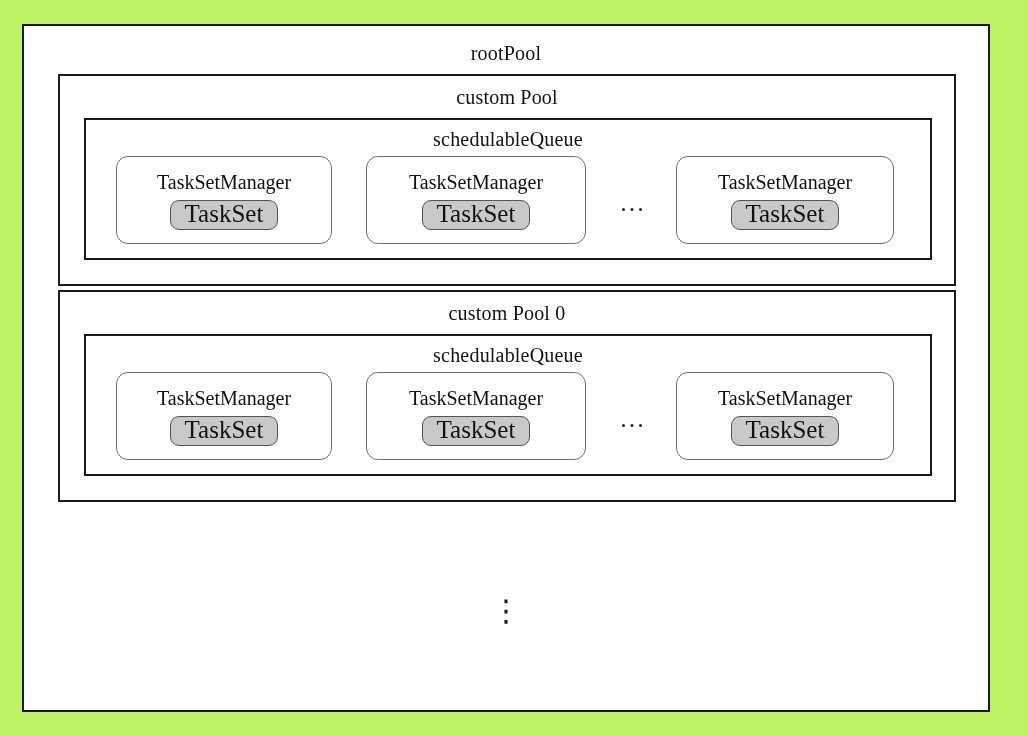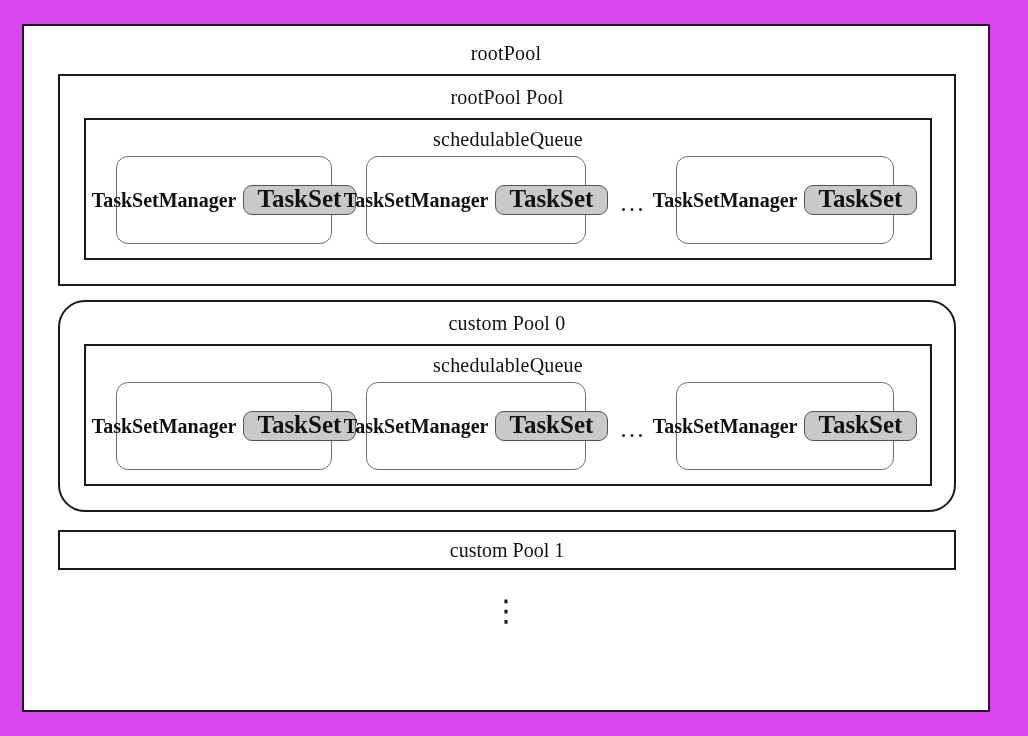--- a/index.html
+++ b/index.html
@@ -13,21 +13,21 @@
     height: 736px;
     font-family: "Liberation Serif", "DejaVu Serif", serif;
     color: #111111;
     overflow: hidden;
   }
 
   #canvas {
     position: relative;
     width: 1028px;
     height: 736px;
-    background: #d946ef;
+    background: #bef264;
   }
 
   
   .frame {
     position: absolute;
     box-sizing: border-box;
     background: #ffffff;
     border: 2px solid #1a1a1a;
   }
 
@@ -47,25 +47,24 @@
   }
 
   
   .tsm {
     position: absolute;
     box-sizing: border-box;
     border: 1.6px solid #6e6e6e;
     border-radius: 12px;
     background: #ffffff;
     display: flex;
-    flex-direction: row;
+    flex-direction: column;
     align-items: center;
     justify-content: center;
     gap: 6px;
-    font-weight: bold;
   }
   .tsm-label {
     font-size: 20px;
     line-height: 24px;
     white-space: nowrap;
   }
   .taskset-pill {
     display: inline-block;
     box-sizing: border-box;
     padding: 1px 14px 3px 14px;
@@ -118,21 +117,21 @@
 <body>
 
 <div id="canvas">
 
   <div class="frame root-frame">
 
     <div class="box-title" style="top: 14px;">rootPool</div>
 
     <div class="frame pool-frame" style="left: 34px; top: 48px; width: 898px; height: 212px;">
 
-      <div class="box-title" style="top: 8px;">rootPool Pool</div>
+      <div class="box-title" style="top: 8px;">custom Pool</div>
 
       <div class="frame" style="left: 24px; top: 42px; width: 848px; height: 142px;">
 
         <div class="box-title" style="top: 6px;">schedulableQueue</div>
 
         <div class="tsm" style="left: 30px; top: 36px; width: 216px; height: 88px;">
           <span class="tsm-label">TaskSetManager</span>
           <span class="taskset-pill">TaskSet</span>
         </div>
 
@@ -144,21 +143,21 @@
         <div class="h-ellipsis" style="left: 512px; top: 70px; width: 70px;">...</div>
 
         <div class="tsm" style="left: 590px; top: 36px; width: 218px; height: 88px;">
           <span class="tsm-label">TaskSetManager</span>
           <span class="taskset-pill">TaskSet</span>
         </div>
 
       </div>
     </div>
 
-    <div class="frame pool-frame" style="left: 34px; top: 274px; width: 898px; height: 212px; border-radius: 27px;">
+    <div class="frame pool-frame" style="left: 34px; top: 264px; width: 898px; height: 212px;">
 
       <div class="box-title" style="top: 8px;">custom Pool 0</div>
 
       <div class="frame" style="left: 24px; top: 42px; width: 848px; height: 142px;">
 
         <div class="box-title" style="top: 6px;">schedulableQueue</div>
 
         <div class="tsm" style="left: 30px; top: 36px; width: 216px; height: 88px;">
           <span class="tsm-label">TaskSetManager</span>
           <span class="taskset-pill">TaskSet</span>
@@ -172,21 +171,18 @@
         <div class="h-ellipsis" style="left: 512px; top: 70px; width: 70px;">...</div>
 
         <div class="tsm" style="left: 590px; top: 36px; width: 218px; height: 88px;">
           <span class="tsm-label">TaskSetManager</span>
           <span class="taskset-pill">TaskSet</span>
         </div>
 
       </div>
     </div>
 
-    <div class="pool-strip" style="left: 34px; top: 504px; width: 898px; height: 40px;">
-      <span class="strip-label">custom Pool 1</span>
-    </div>
 
     <div class="v-ellipsis" style="top: 570px;">⋮</div>
 
 
   </div>
 </div>
 
 </body></html>

